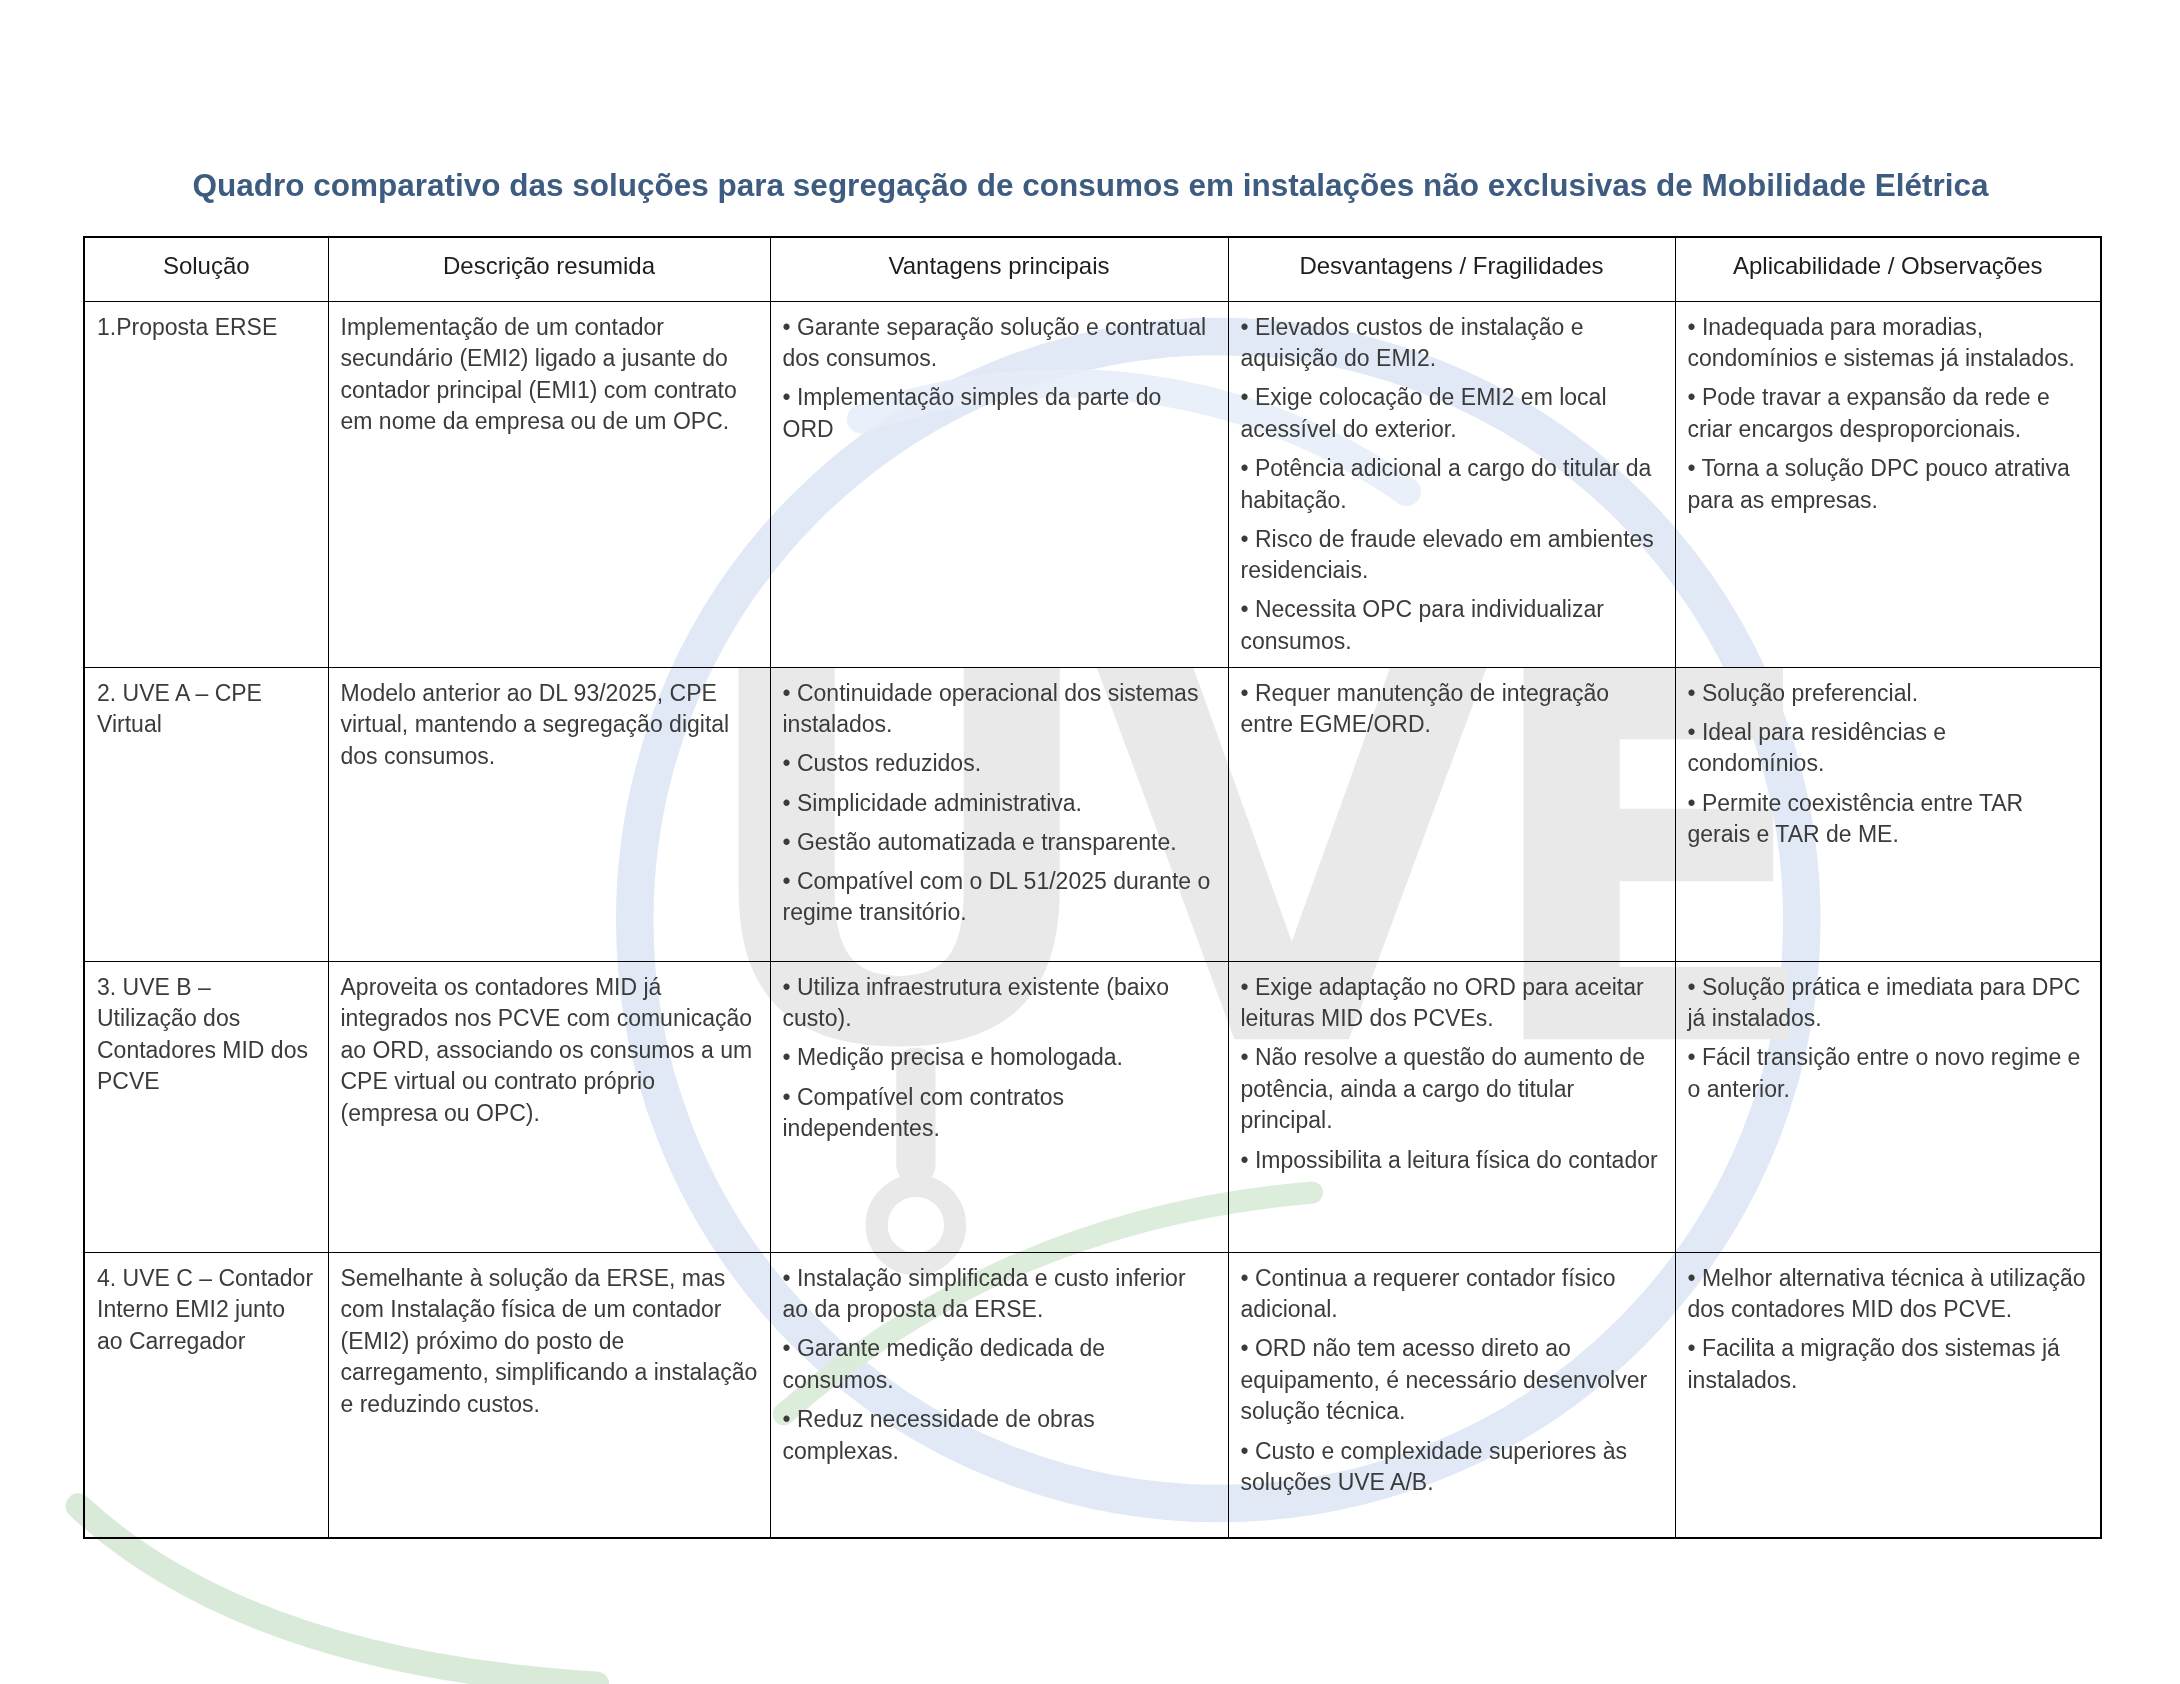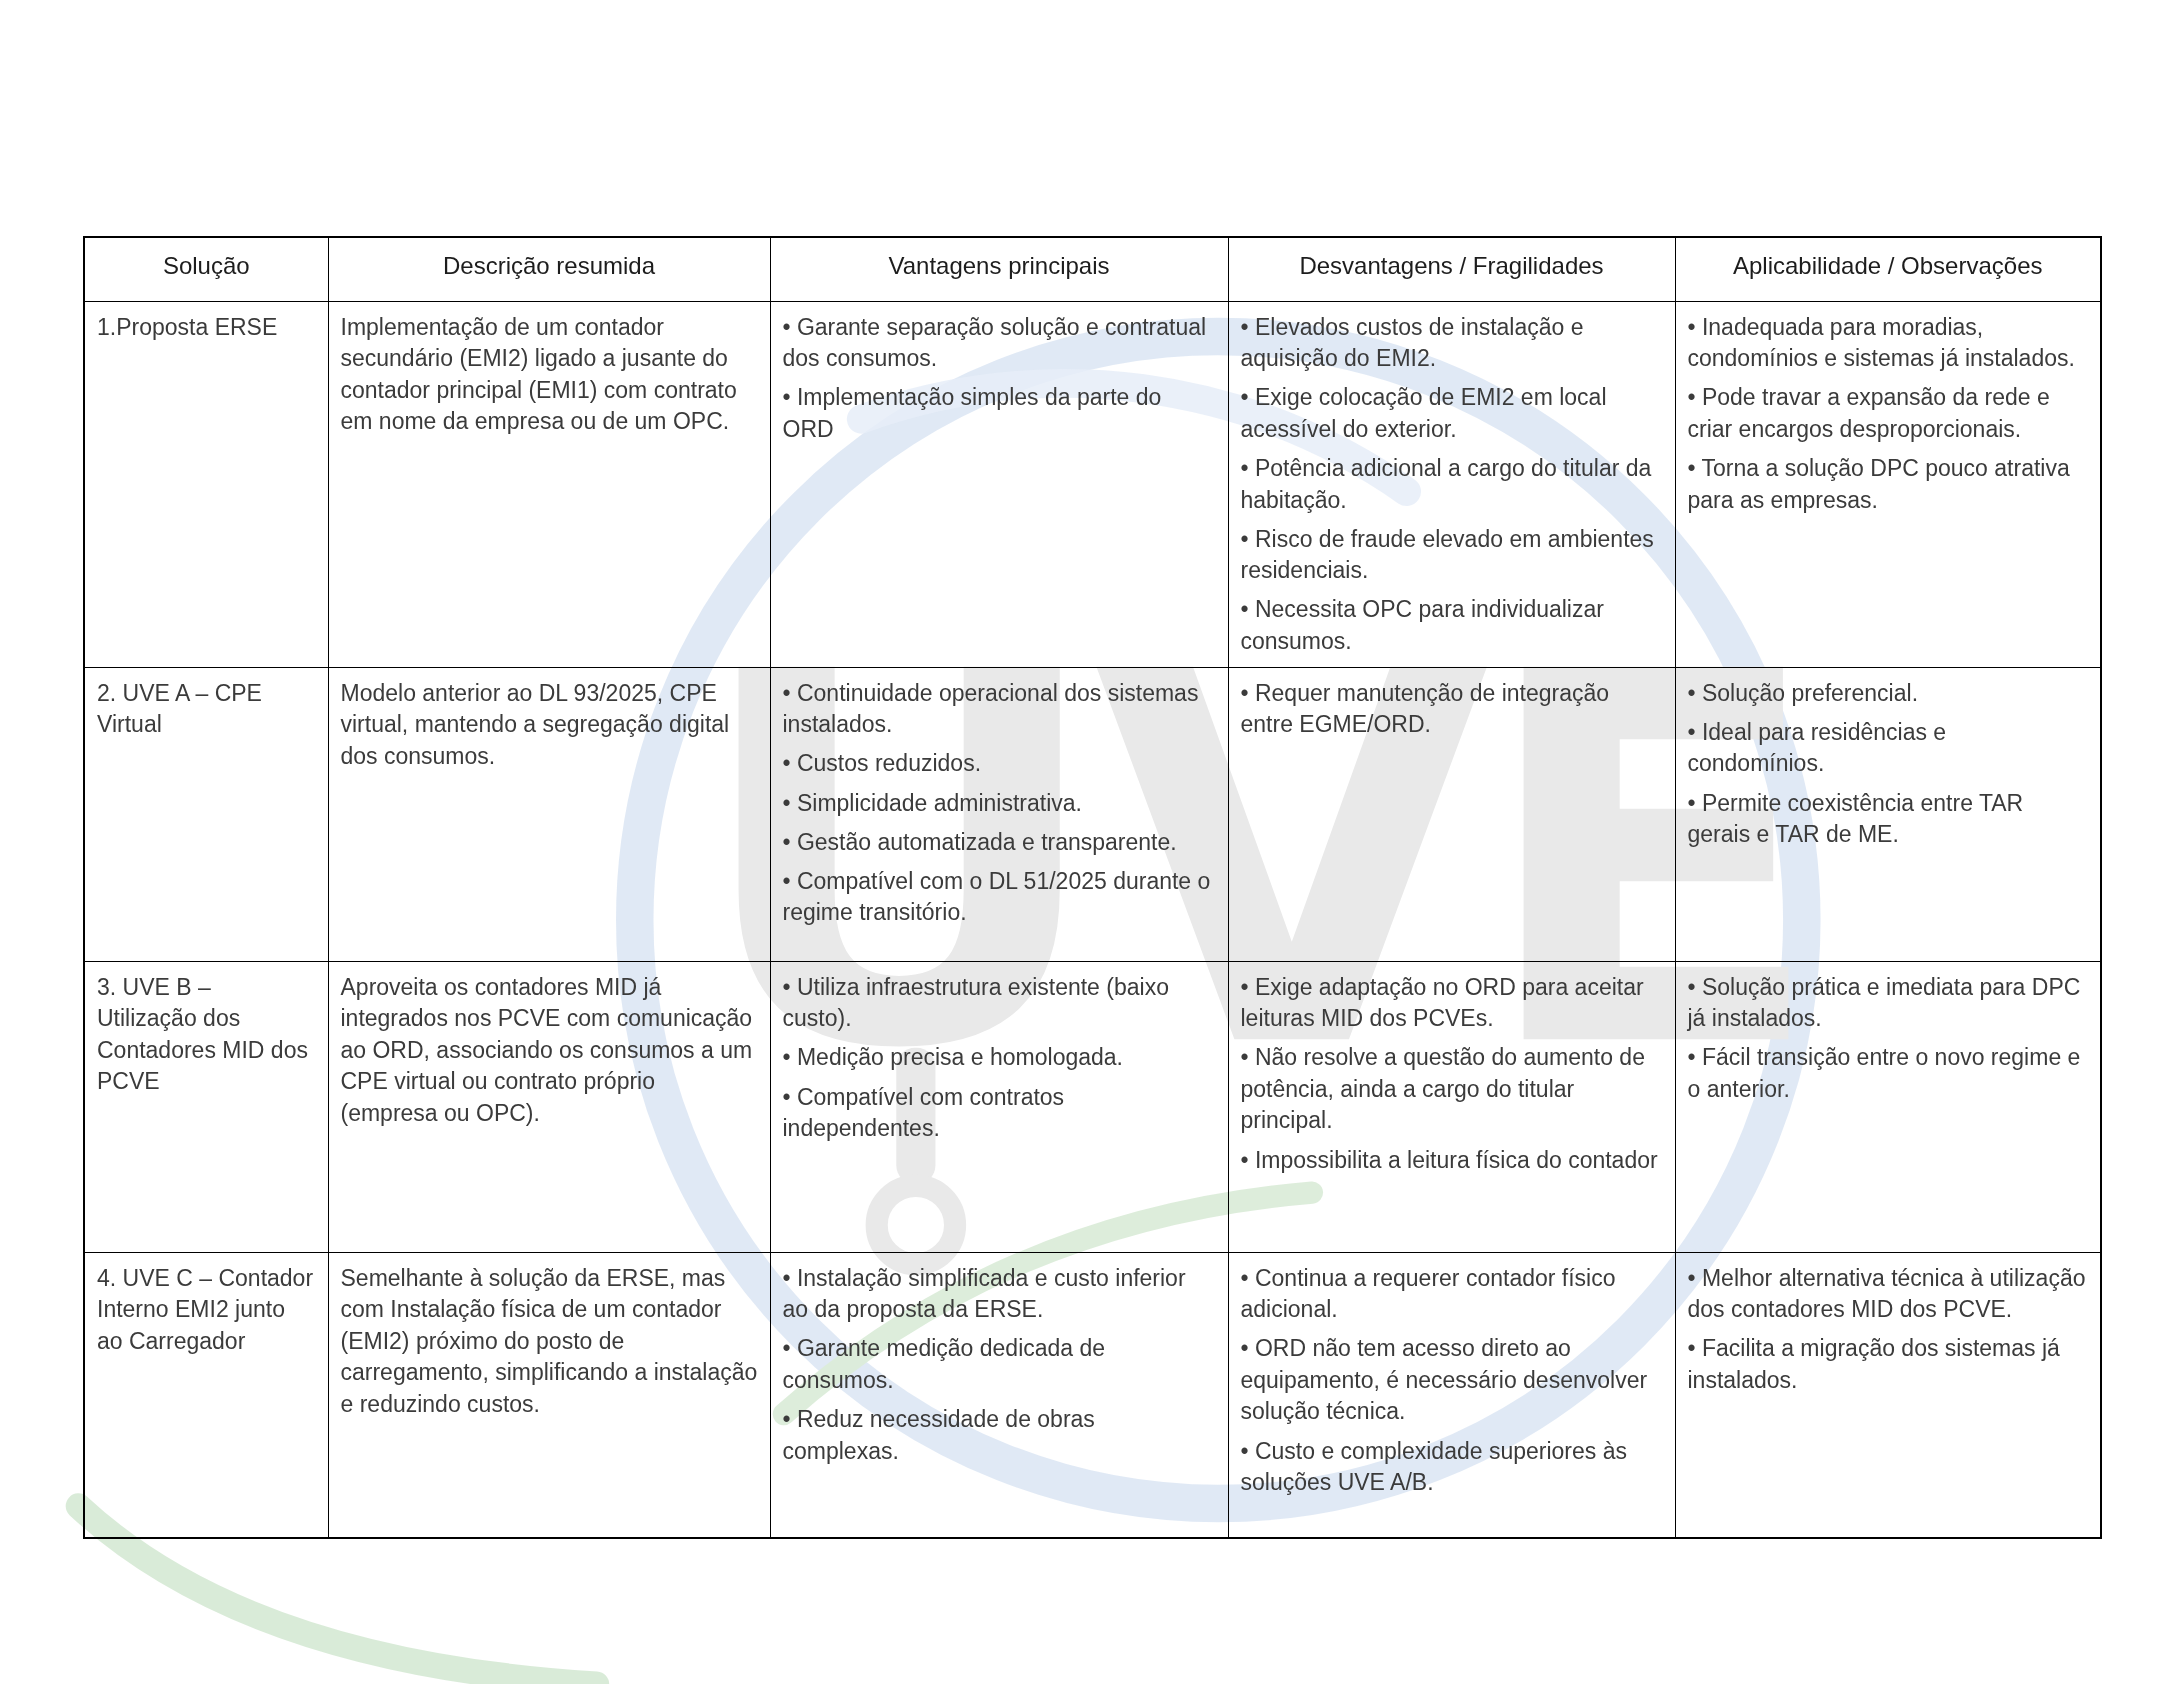--- a/index.html
+++ b/index.html
@@ -82,20 +82,21 @@
     <circle cx="1430" cy="1080" r="685" fill="none" stroke="#dde7f4" stroke-width="44" opacity="0.9"></circle>
     <path d="M 1011 492 A 700 700 0 0 1 1651 577" fill="none" stroke="#e6edf8" stroke-width="34" stroke-linecap="round" opacity="0.85"></path>
     <text x="1470" y="1220" text-anchor="middle" font-family="DejaVu Sans, sans-serif" font-size="600" font-weight="bold" fill="#e9e9e9" letter-spacing="-15">UVE</text>
     <rect x="1052" y="1230" width="46" height="160" rx="22" fill="#e9e9e9"></rect>
     <circle cx="1075" cy="1438" r="46" fill="none" stroke="#e9e9e9" stroke-width="26"></circle>
     <path d="M 920 1660 Q 1180 1430 1540 1400" fill="none" stroke="#dbecd9" stroke-width="26" stroke-linecap="round" opacity="0.95"></path>
     <path d="M 92 1768 Q 290 1952 700 1977" fill="none" stroke="#d7ead6" stroke-width="30" stroke-linecap="round" opacity="0.95"></path>
   </svg>
 
 
+  <div class="doc-title">Quadro comparativo das soluções para segregação de consumos em instalações não exclusivas de Mobilidade Elétrica</div>
 
   <table class="cmp">
     <colgroup>
       <col style="width:244px">
         <col style="width:442px">
         <col style="width:458px">
       <col style="width:447px">
         <col style="width:426px">
     </colgroup>
     <thead>

